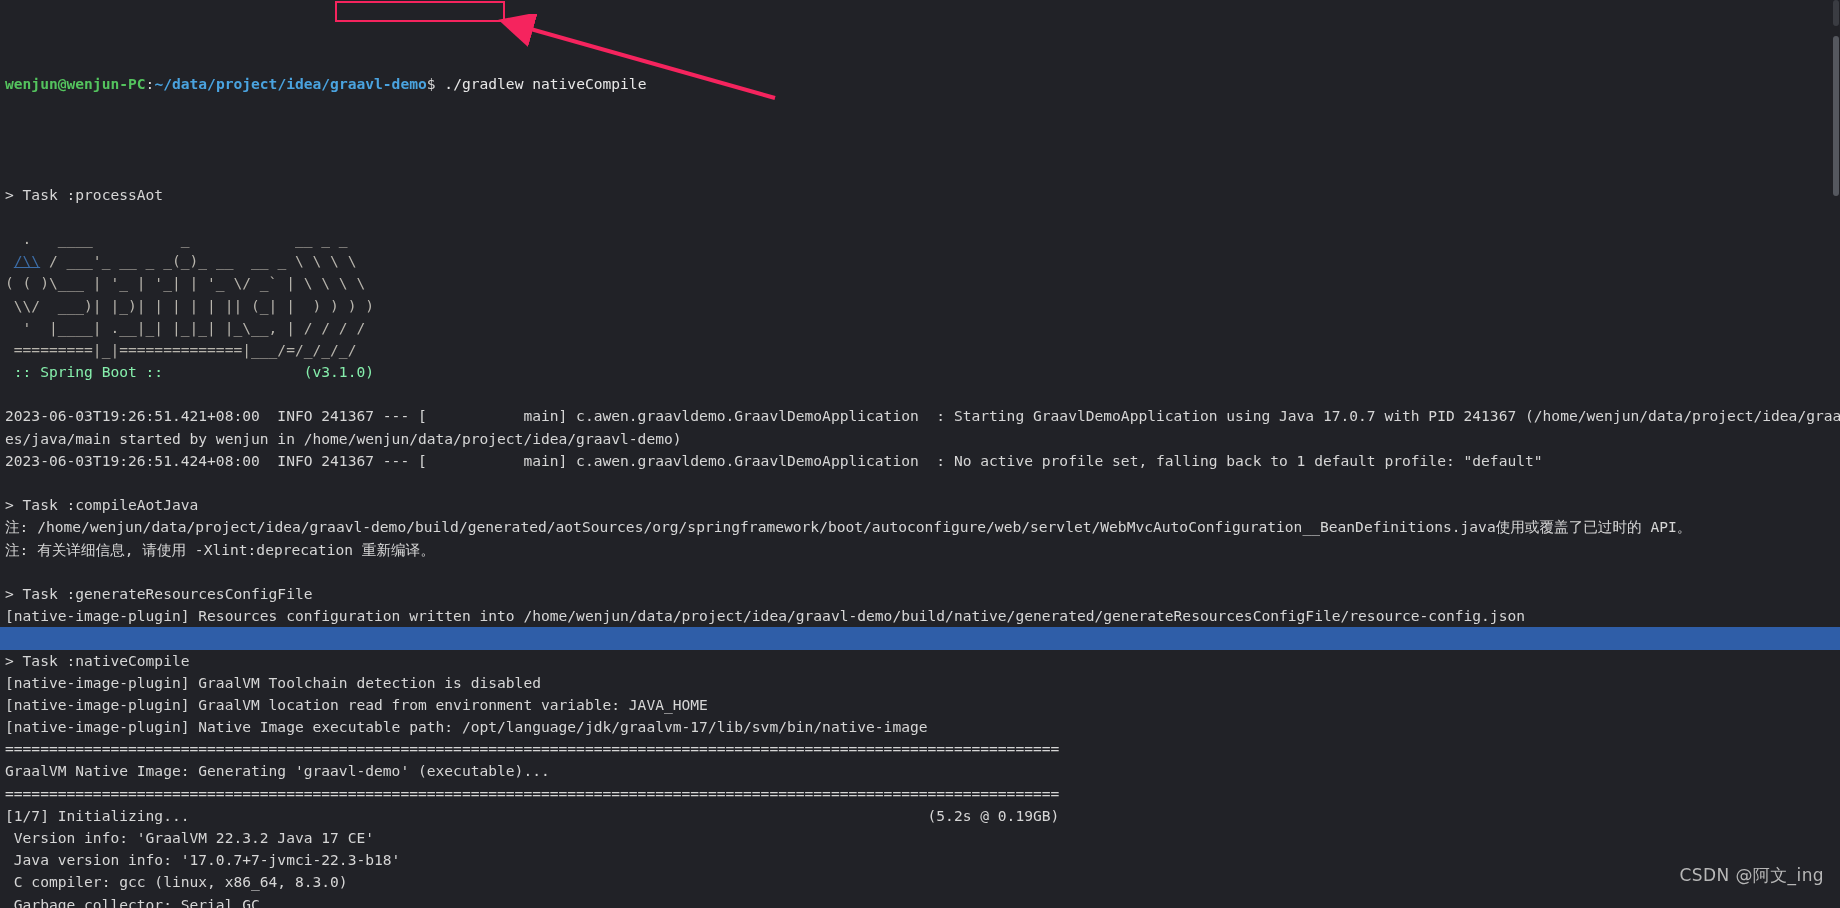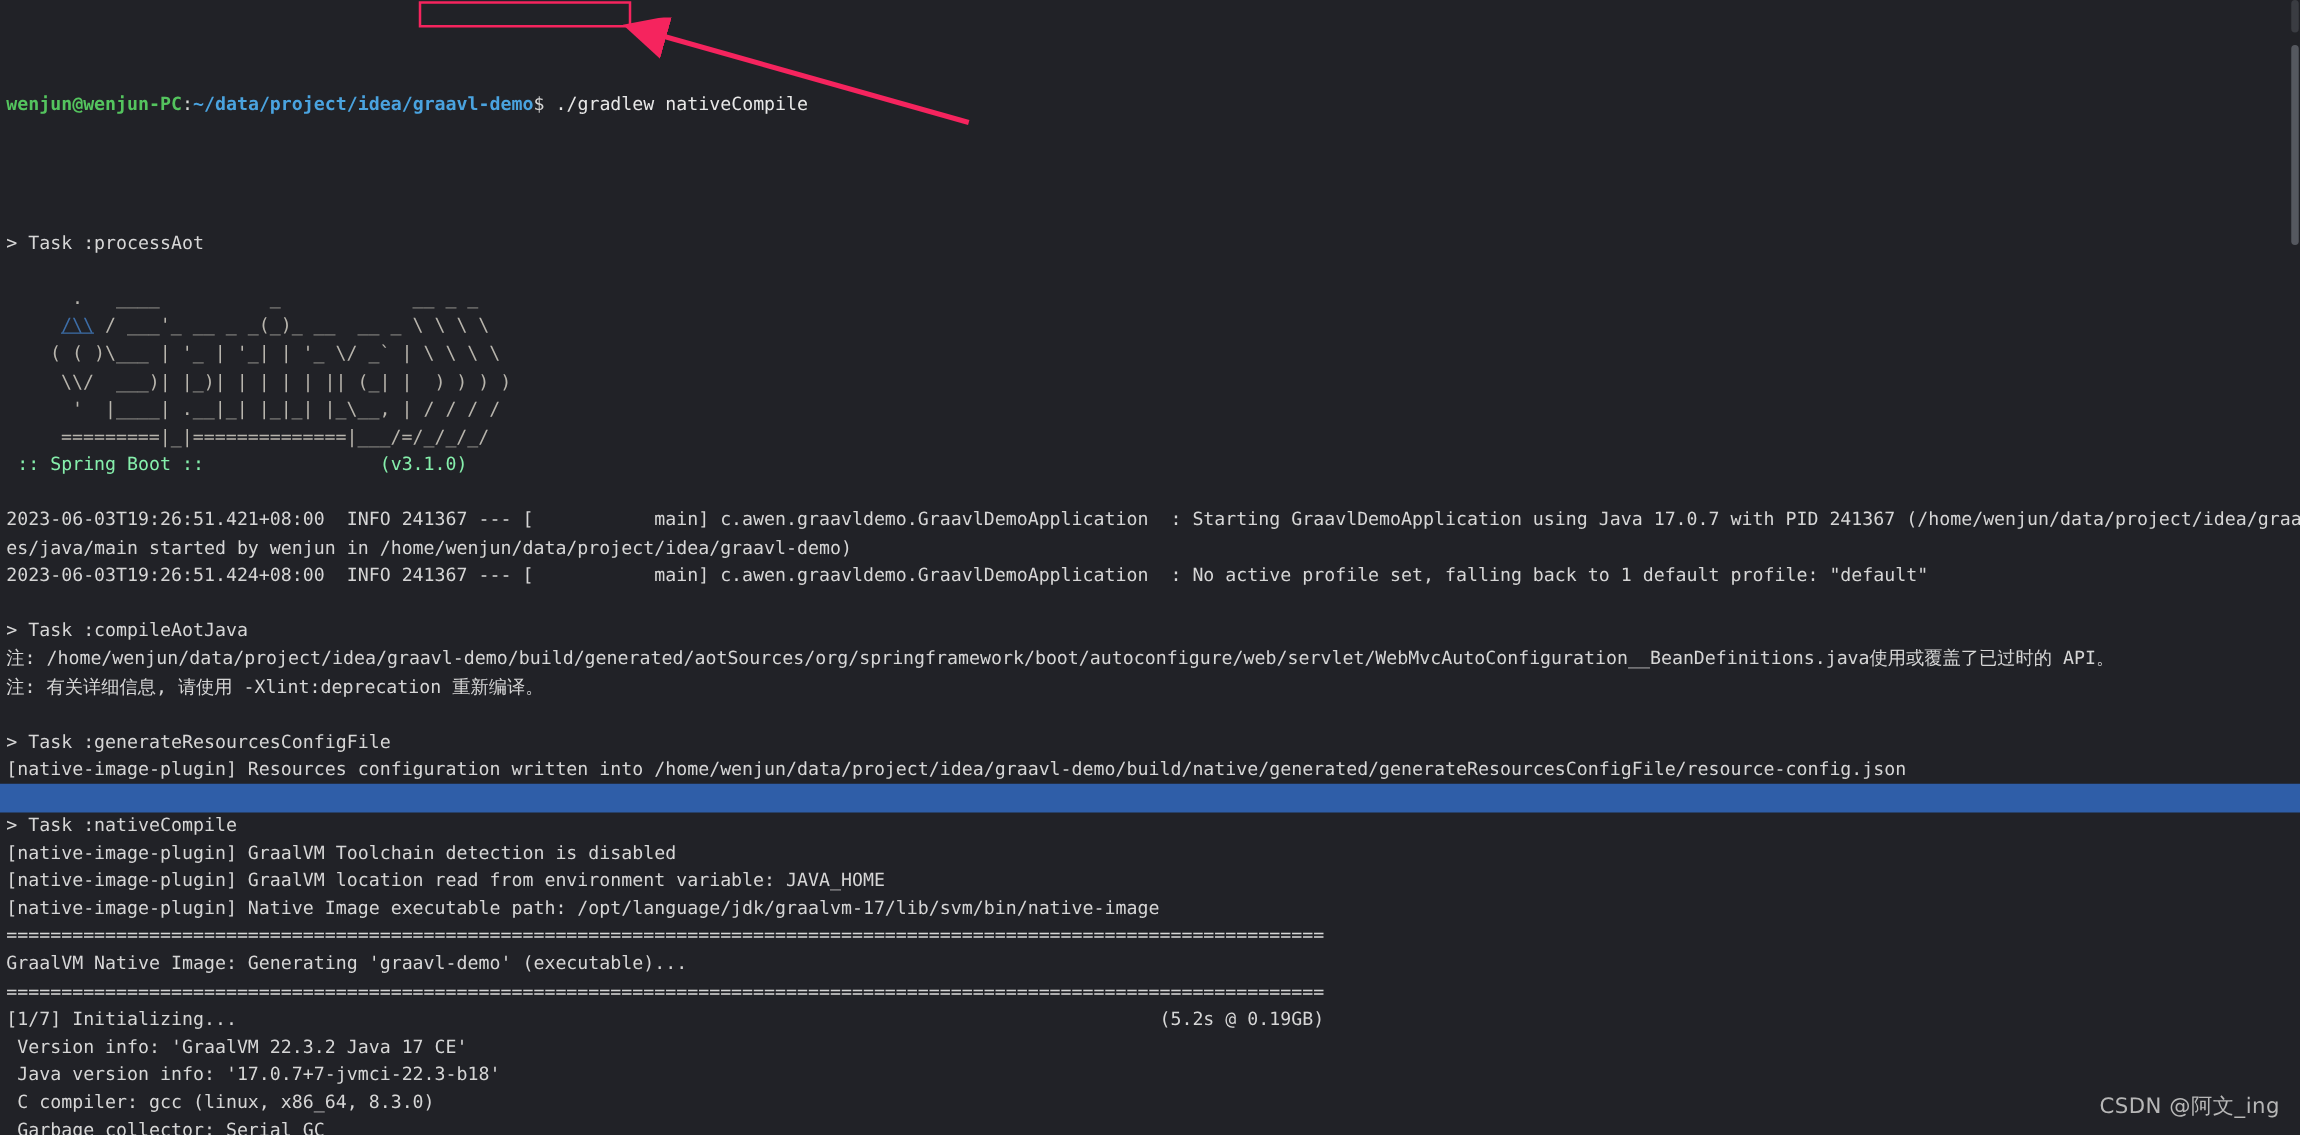--- a/index.html
+++ b/index.html
@@ -43,21 +43,21 @@
   .cmd   { color: #e8e8e8; }
 
   .sel-line {
     background: #2f5ea8;
     color: #2f5ea8;
     height: 22.2px;
     width: 1840px;
     margin-left: -5px;
   }
 
-  .spring-art { color: #b8b5ad; margin-left: 35px; }
+  .spring-art { color: #b8b5ad; }
   .spring-art .accent { color: #3d6ea8; text-decoration: underline; }
   .spring-ver { color: #86efac; }
 
   .eq { color: #d6d6d6; }
 
   
   #cmd-box {
     position: absolute;
     left: 335px;
     top: 1px;
@@ -74,21 +74,21 @@
     left: 490px;
     top: 14px;
     width: 300px;
     height: 90px;
     pointer-events: none;
   }
 
   #watermark {
     position: absolute;
     right: 16px;
-    bottom: 12px;
+    bottom: 22px;
     color: #b7b7b7;
     font-family: "DejaVu Sans", "Liberation Sans", sans-serif;
     font-size: 17px;
     letter-spacing: 0.4px;
   }
 
   
   #scroll-top {
     position: absolute;
     right: 1px;

